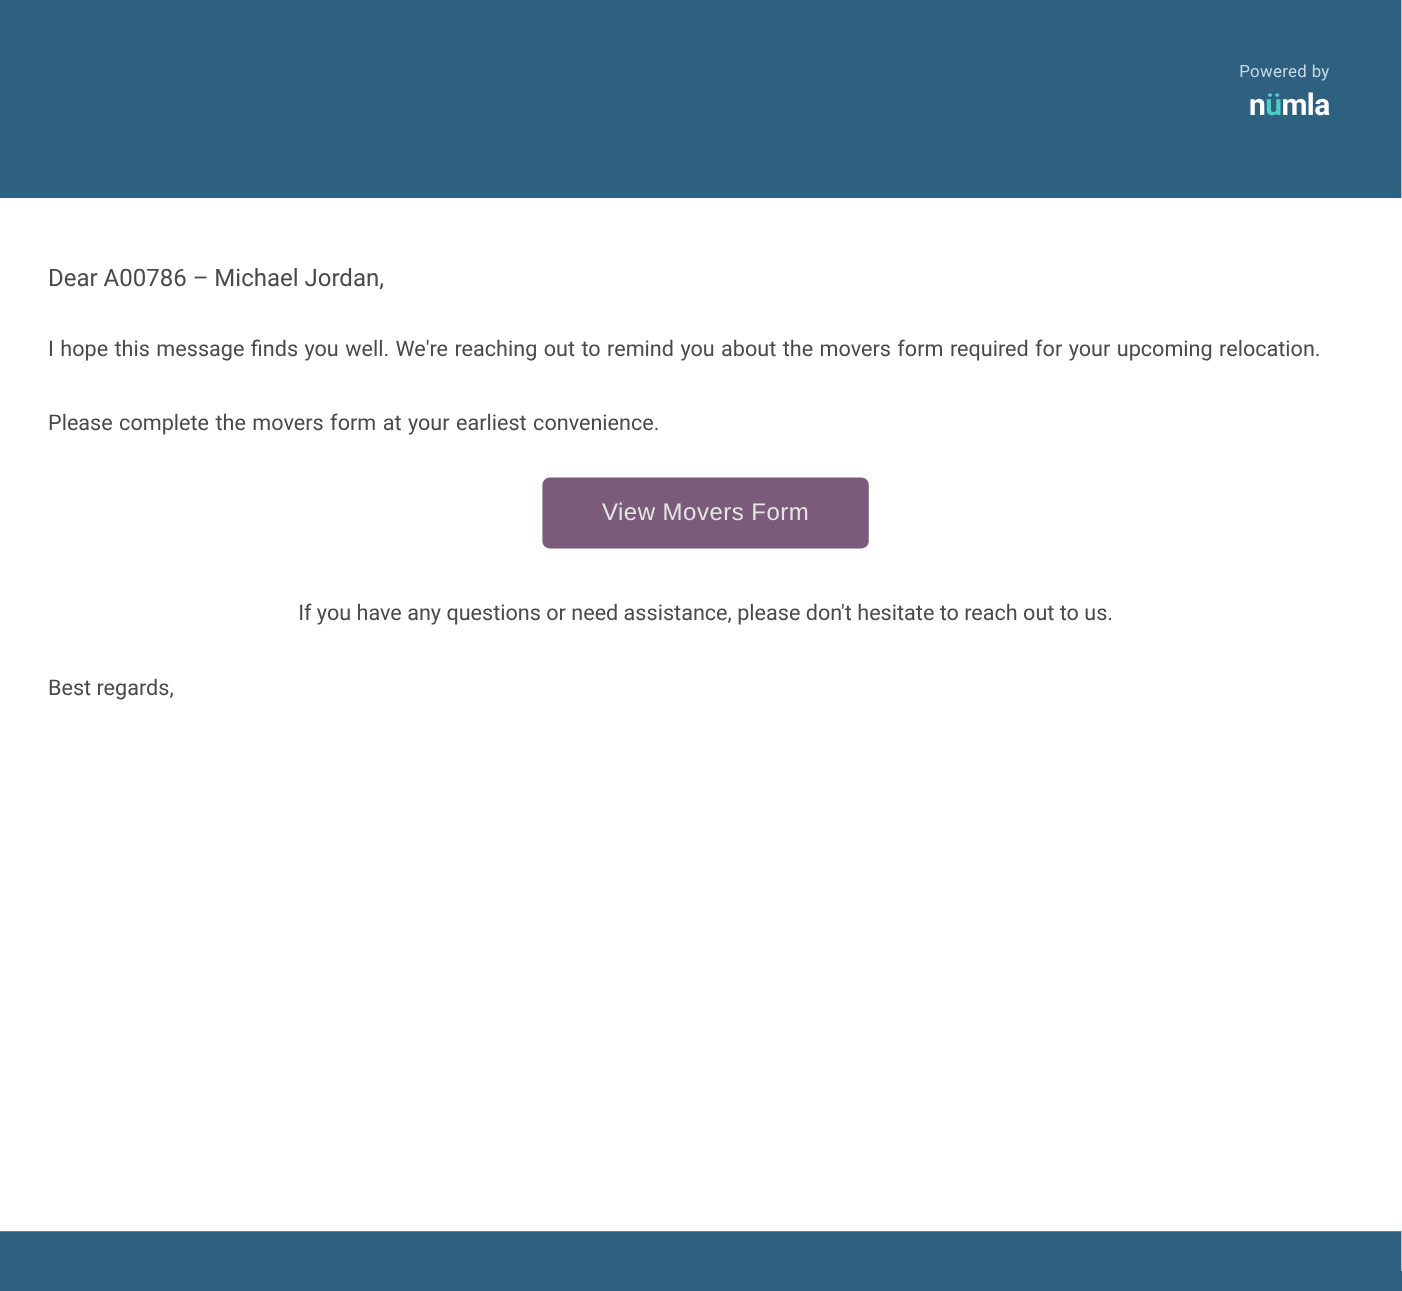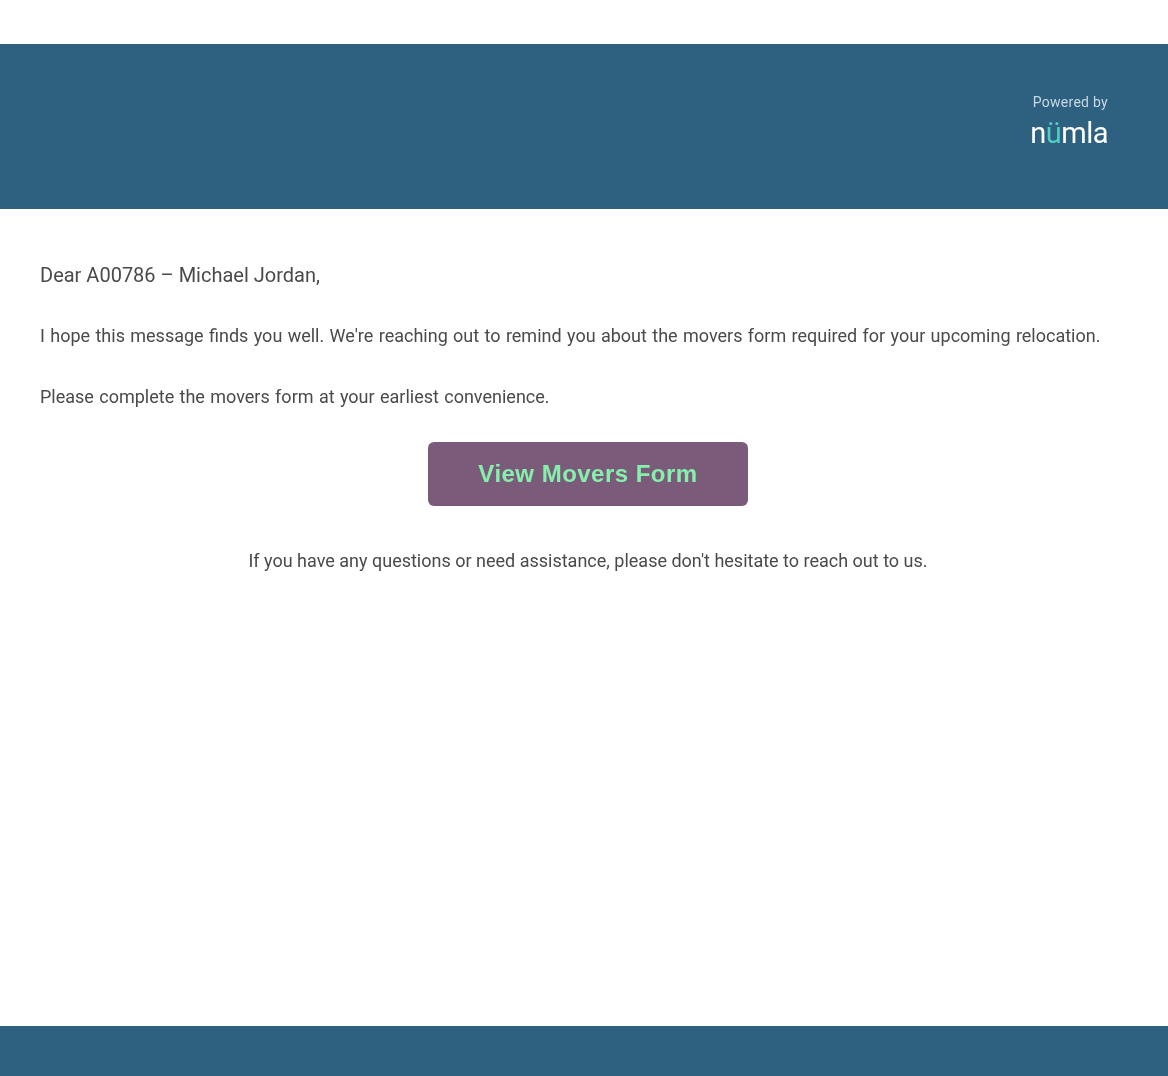--- a/index.html
+++ b/index.html
@@ -20,21 +20,20 @@
 
     .header {
       background-color: #2e6080;
       height: 165px;
       display: flex;
       align-items: center;
       justify-content: flex-end;
       padding-right: 60px;
       padding-bottom: 10px;
       flex-shrink: 0;
-      margin-top: 44px;
     }
 
     .header-branding {
       display: flex;
       flex-direction: column;
       align-items: flex-end;
       gap: 6px;
     }
 
     .powered-by-text {
@@ -43,22 +42,22 @@
       letter-spacing: 0.02em;
     }
 
     .numla-logo {
       display: flex;
       align-items: center;
       gap: 0;
     }
 
     .numla-logo-text {
-      font-size: 29px;
-      font-weight: 400;
+      font-size: 25px;
+      font-weight: 700;
       color: #ffffff;
       letter-spacing: -0.5px;
     }
 
     .numla-dot-teal {
       color: #4ecdc4;
     }
 
     .content {
       flex: 1;
@@ -85,26 +84,26 @@
     }
 
     .button-container {
       display: flex;
       justify-content: center;
       margin: 30px 0 40px 0;
     }
 
     .view-movers-btn {
       background-color: #7a5c7a;
-      color: #86efac;
+      color: #e5e5e5;
       border: none;
       border-radius: 6px;
       padding: 18px 50px;
-      font-size: 24px;
-      font-weight: 700;
+      font-size: 20px;
+      font-weight: 400;
       cursor: pointer;
       letter-spacing: 0.02em;
     }
 
     .closing-paragraph {
       font-size: 18px;
       color: #4a4a4a;
       margin-bottom: 30px;
       line-height: 1.7;
       font-weight: 400;
@@ -144,16 +143,17 @@
   <p class="paragraph">Please complete the movers form at your earliest convenience.</p>
 
   <div class="button-container">
     <button class="view-movers-btn">View Movers Form</button>
   </div>
 
   <p class="closing-paragraph">If you have any questions or need assistance, please don't hesitate to reach out to us.</p>
 
 
   <div class="sign-off">
+    <p>Best regards,</p>
   </div>
 </main>
 
 <footer class="footer"></footer>
 
 </body></html>

